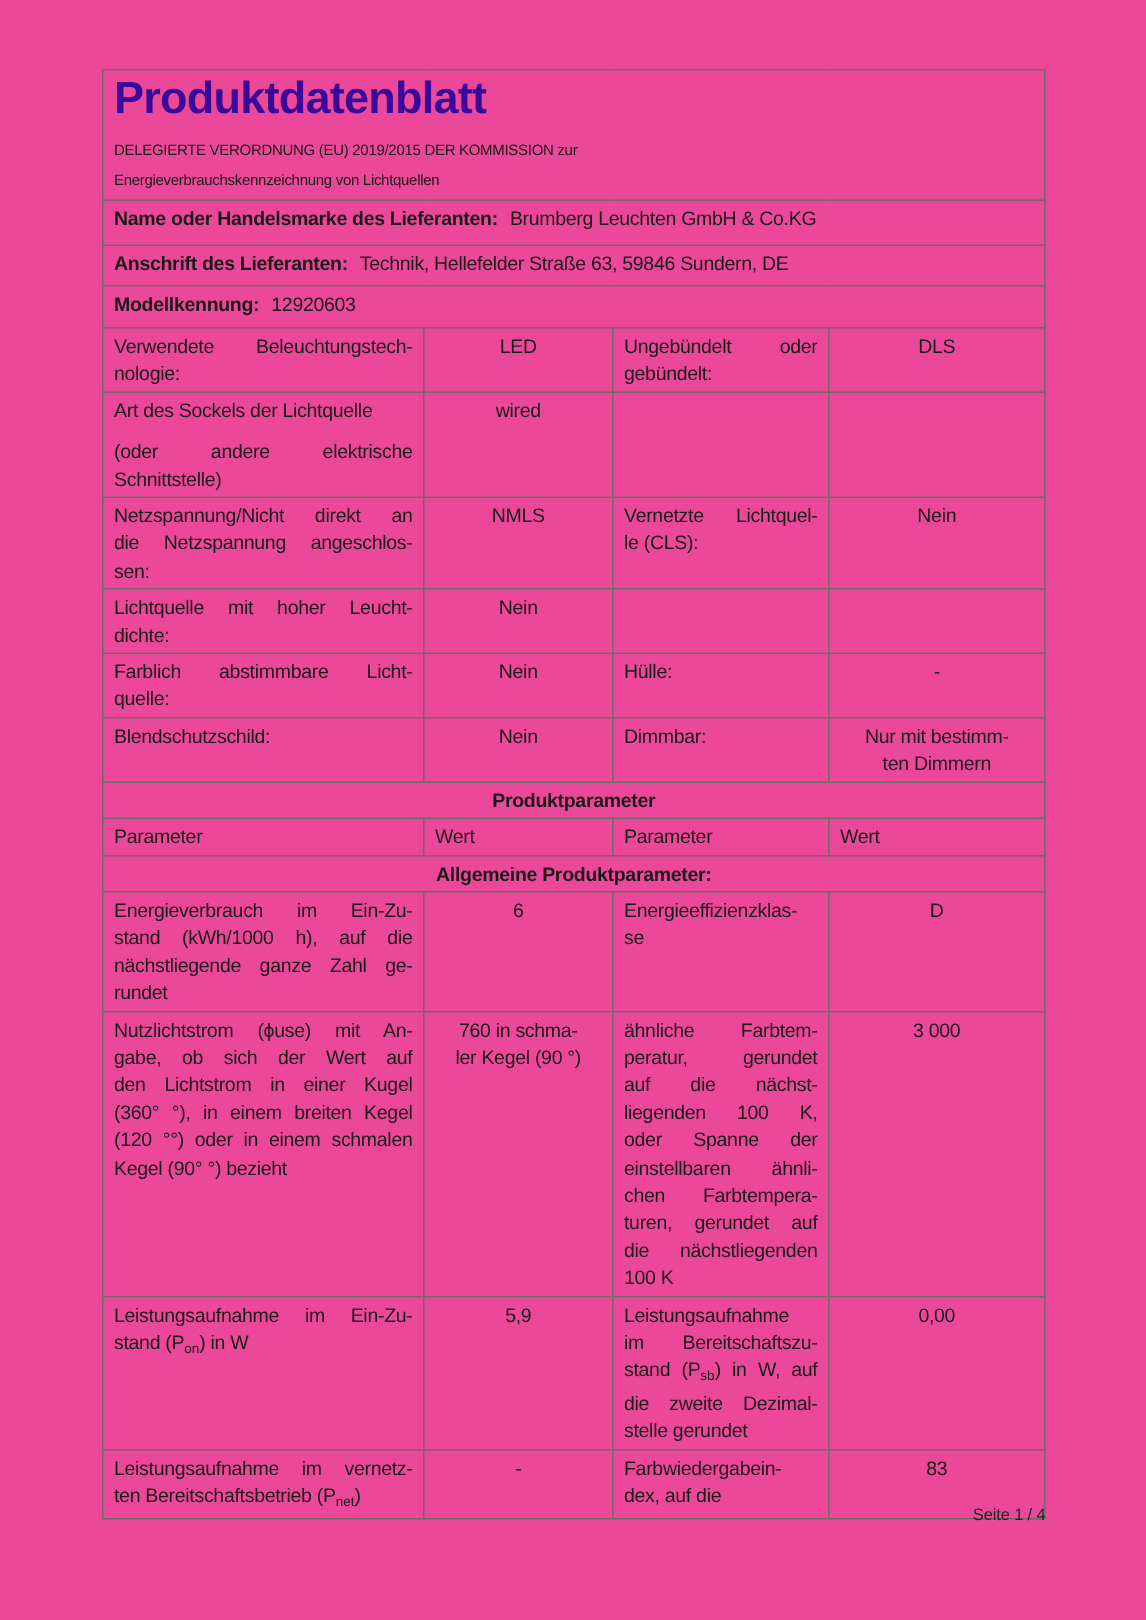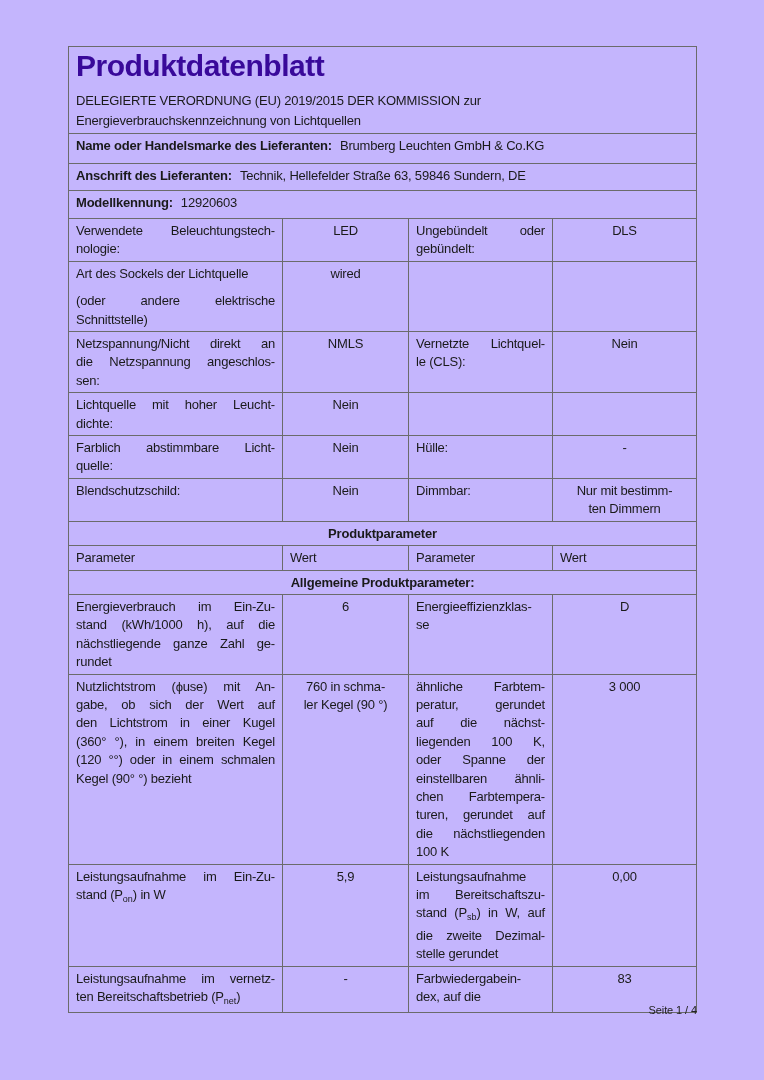--- a/index.html
+++ b/index.html
@@ -1,30 +1,30 @@
 <!DOCTYPE html>
 <html><head>
 <meta charset="utf-8">
 <style>
   html,body{margin:0;padding:0;background:#fff;}
   .page{
-    position:relative;width:764px;height:1080px;background:#c4b5fd;overflow:hidden;
+    position:relative;width:764px;height:1080px;background:#ec4899;overflow:hidden;
     font-family:"Liberation Sans", sans-serif;color:#1a1a1a;
   }
   table.doc{
     position:absolute;left:68px;top:46px;width:628px;
     border-collapse:collapse;table-layout:fixed;
   }
   table.doc td{
     border:1px solid #6b6b6b;vertical-align:top;
     padding:3px 7px 2px 7px;font-size:13px;line-height:18.4px;letter-spacing:-0.2px;
   }
   td.title-cell{padding:9px 13px 6px 13px;}
   h1.doc-title{margin:0 0 9px 0;font-size:30px;line-height:32px;font-weight:bold;letter-spacing:-0.5px;}
-  .subtitle-line{font-size:13px;line-height:20px;letter-spacing:-0.2px;}
+  .subtitle-line{font-size:10px;line-height:20px;letter-spacing:-0.2px;}
   td.info{padding:5px 7px 2px 7px;font-size:13.5px;white-space:nowrap;}
   td.info b{letter-spacing:-0.2px;}
   td.info .val{margin-left:8px;font-weight:normal;}
   td.section{font-weight:bold;text-align:center;padding:1px 7px;font-size:13.5px;line-height:18px;}
   td.hdr{padding:2px 7px 1px 7px;line-height:18px;}
   td.vcell{text-align:center;}
   .ln{text-align:left;}
   .jl{text-align:justify;text-align-last:justify;}
   td.vcell .ln{text-align:center;}
   .gap{height:9px;}

